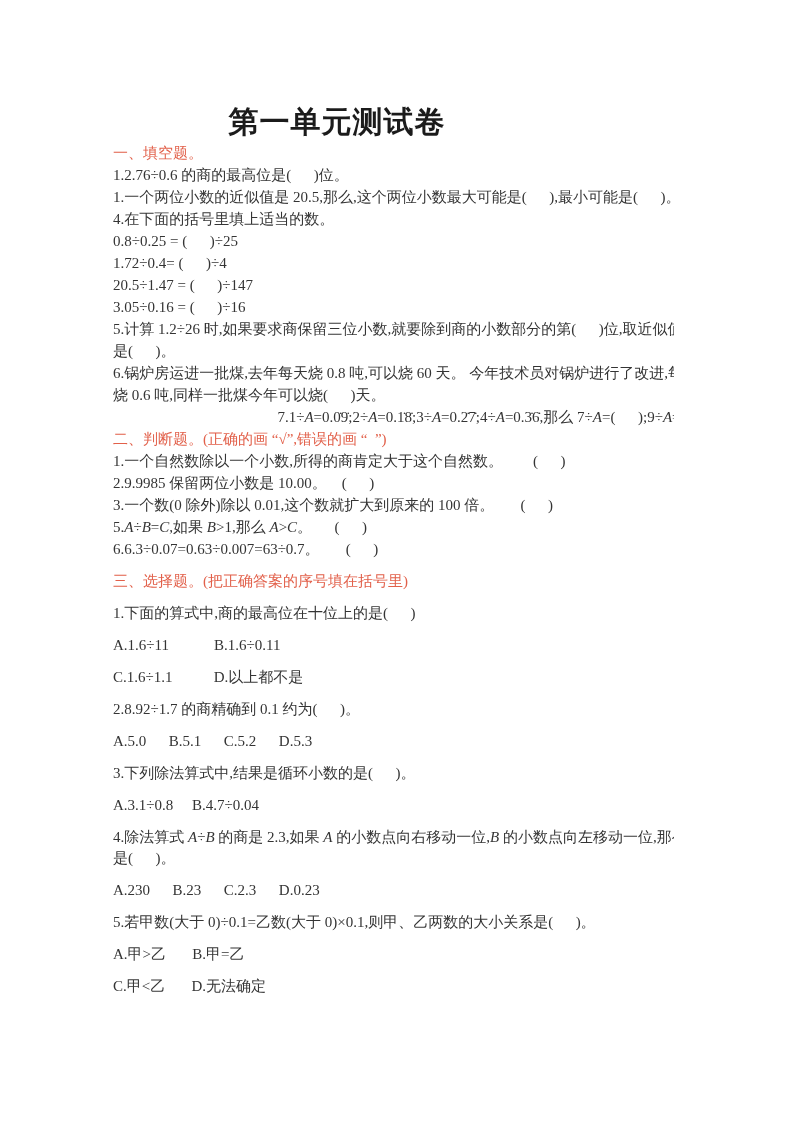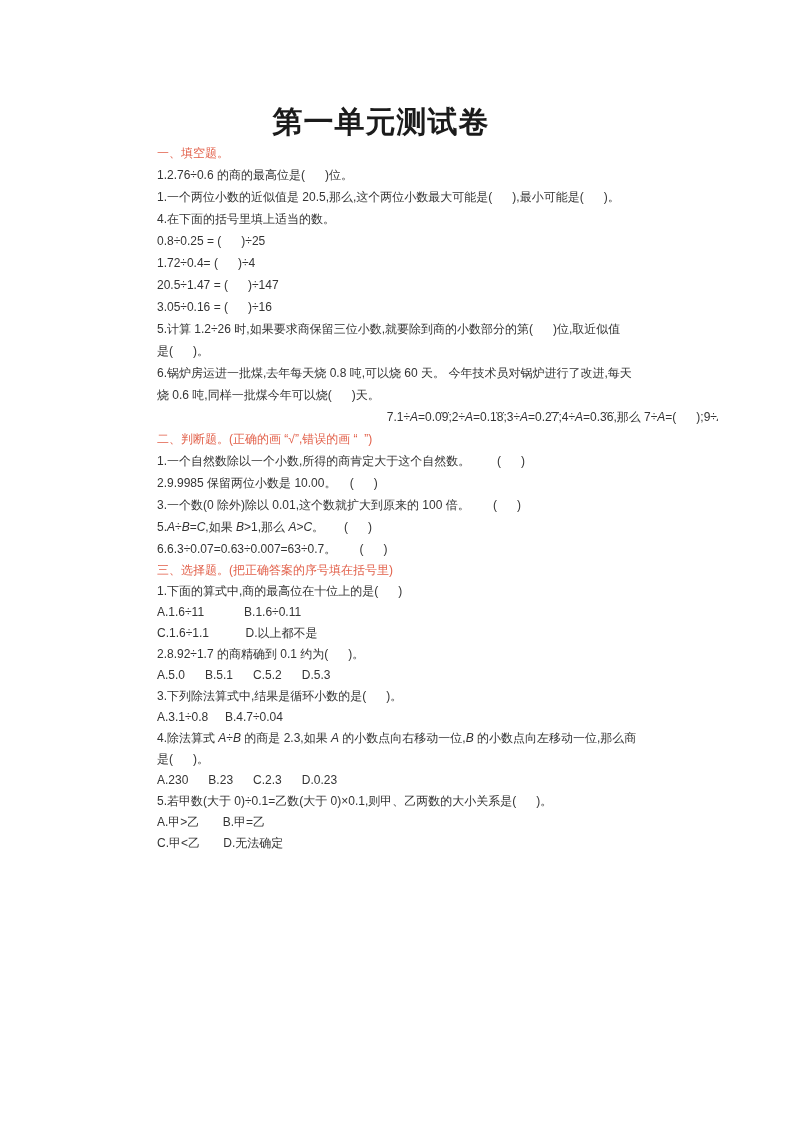--- a/index.html
+++ b/index.html
@@ -3,45 +3,44 @@
 <meta charset="utf-8">
 <style>
   html, body { margin: 0; padding: 0; }
   body { background: #ffffff; }
   .page {
     position: relative;
     width: 674px;
     height: 1122px;
     background: #ffffff;
     overflow: hidden;
-    font-family: Liberation Sans, sans-serif;
-    padding-left: 44px;
+    font-family: Liberation Serif, serif;
   }
   .title {
     margin: 0;
     padding-top: 102px;
     text-align: center;
     font-size: 30px;
     line-height: 40px;
     font-weight: bold;
     color: #1b1b1b;
     letter-spacing: 1px;
   }
   .content {
     margin-left: 113px;
     width: 615px;
-    font-size: 12px;
+    font-size: 15px;
     color: #343434;
   }
   .content p {
     margin: 0;
     line-height: 22px;
     white-space: pre-wrap;
   }
-  section.tight p { line-height: 21px; }
+  section.tight p { line-height: 21px; margin-top: 11px; }
   .heading { color: var(--accent, #e2604a); }
   .it { font-style: italic; }
   .mt25 { margin-top: 25px; }
   .mt21 { margin-top: 21px; }
   .mt18 { margin-top: 18px; }
   .mt10 { margin-top: 10px; }
   .mt8  { margin-top: 8px; text-align: right; }
   .mt6  { margin-top: 6px; }
   .mt2  { margin-top: 2px; }
 </style>

